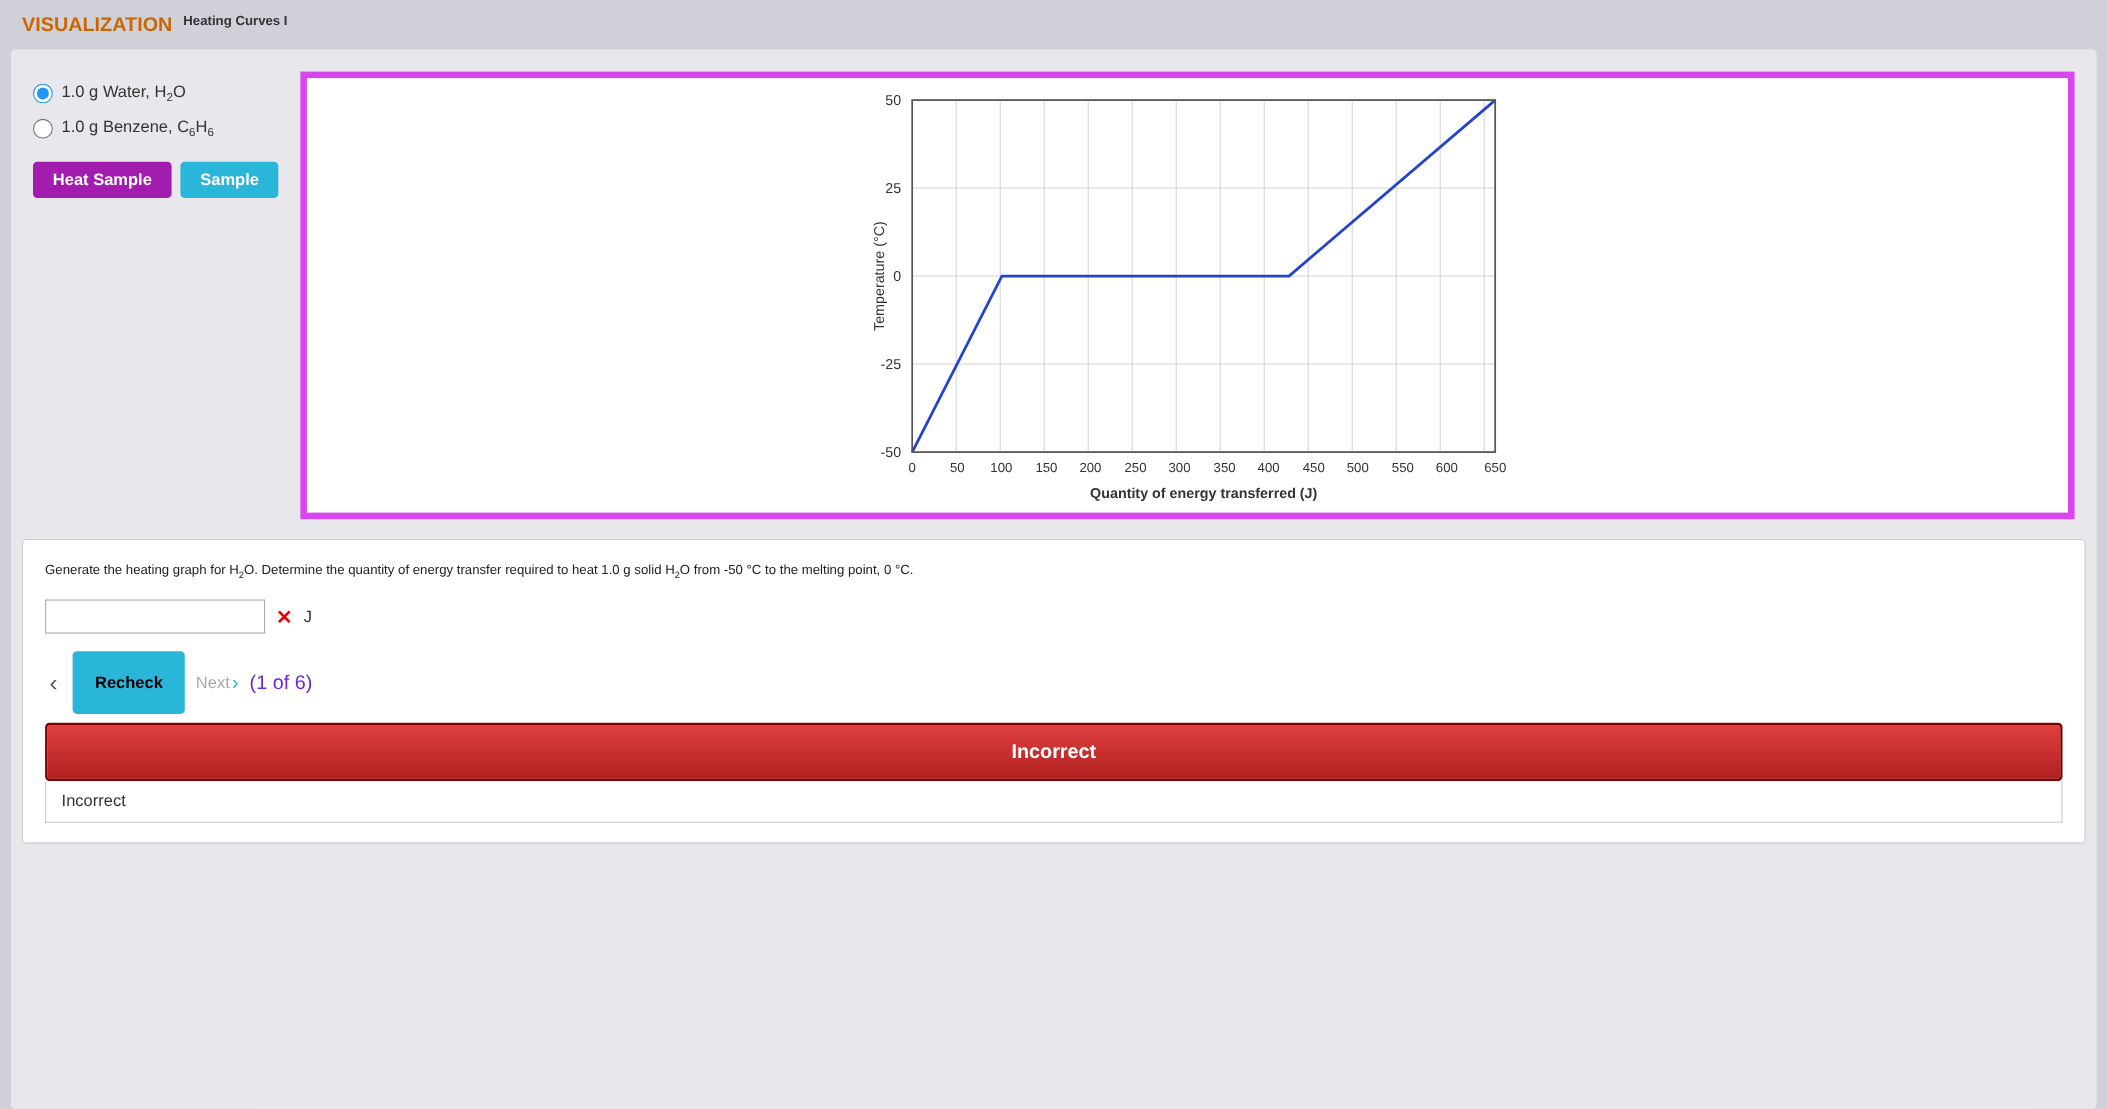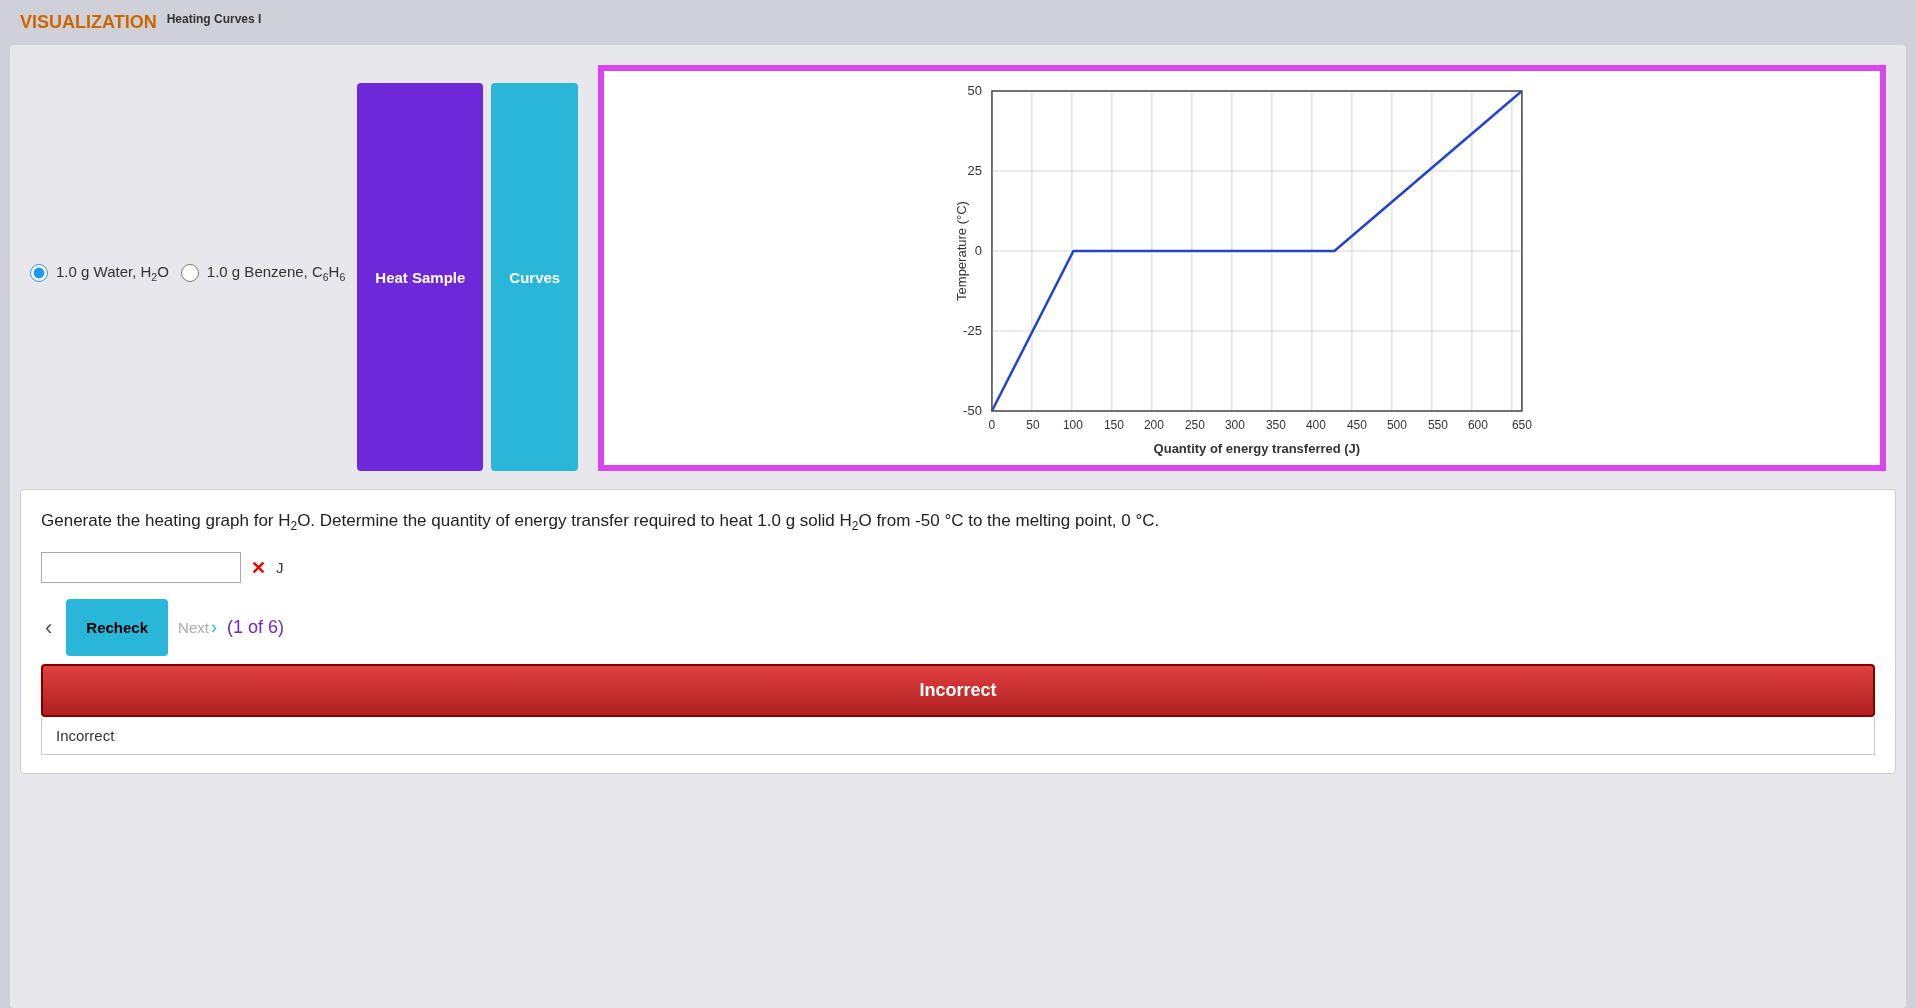--- a/index.html
+++ b/index.html
@@ -34,21 +34,21 @@
     }
     .viz-panel {
       background: #e8e8ec;
       display: flex;
       flex-direction: row;
       gap: 20px;
       padding: 10px;
     }
     .controls {
       display: flex;
-      flex-direction: row;
+      flex-direction: column;
       gap: 12px;
       min-width: 200px;
       padding-top: 10px;
     }
     .radio-option {
       display: flex;
       align-items: center;
       gap: 8px;
       font-size: 15px;
       color: #333;
@@ -57,21 +57,21 @@
       width: 18px;
       height: 18px;
       accent-color: #2196F3;
     }
     .btn-row {
       display: flex;
       gap: 8px;
       margin-top: 8px;
     }
     .btn-heat {
-      background: #6d28d9;
+      background: #a21caf;
       color: white;
       border: none;
       border-radius: 4px;
       padding: 8px 18px;
       font-size: 15px;
       font-weight: bold;
       cursor: pointer;
     }
     .btn-reset {
       background: #29b6d8;
@@ -91,21 +91,21 @@
       min-height: 360px;
     }
     .question-panel {
       background: white;
       border: 1px solid #ccc;
       border-radius: 4px;
       padding: 18px 20px;
       margin-top: 8px;
     }
     .question-text {
-      font-size: 17px;
+      font-size: 12px;
       color: #222;
       line-height: 1.5;
       margin-bottom: 16px;
     }
     .answer-row {
       display: flex;
       align-items: center;
       gap: 10px;
       margin-bottom: 16px;
     }
@@ -201,21 +201,21 @@
       <label class="radio-option">
         <input type="radio" name="sample" checked="" style="">
         <span>1.0 g Water, H<sub>2</sub>O</span>
       </label>
       <label class="radio-option">
         <input type="radio" name="sample" style="">
         <span>1.0 g Benzene, C<sub>6</sub>H<sub>6</sub></span>
       </label>
       <div class="btn-row">
         <button class="btn-heat">Heat Sample</button>
-        <button class="btn-reset">Curves</button>
+        <button class="btn-reset">Sample</button>
       </div>
     </div>
 
     <div class="chart-area">
       <svg width="100%" height="390" viewBox="0 0 620 390">
 
         <rect x="60" y="20" width="530" height="320" fill="white" stroke="#888" stroke-width="1"></rect>
 
         <line x1="100" y1="20" x2="100" y2="340" stroke="#ccc" stroke-width="0.8"></line>
         <line x1="140" y1="20" x2="140" y2="340" stroke="#ccc" stroke-width="0.8"></line>

